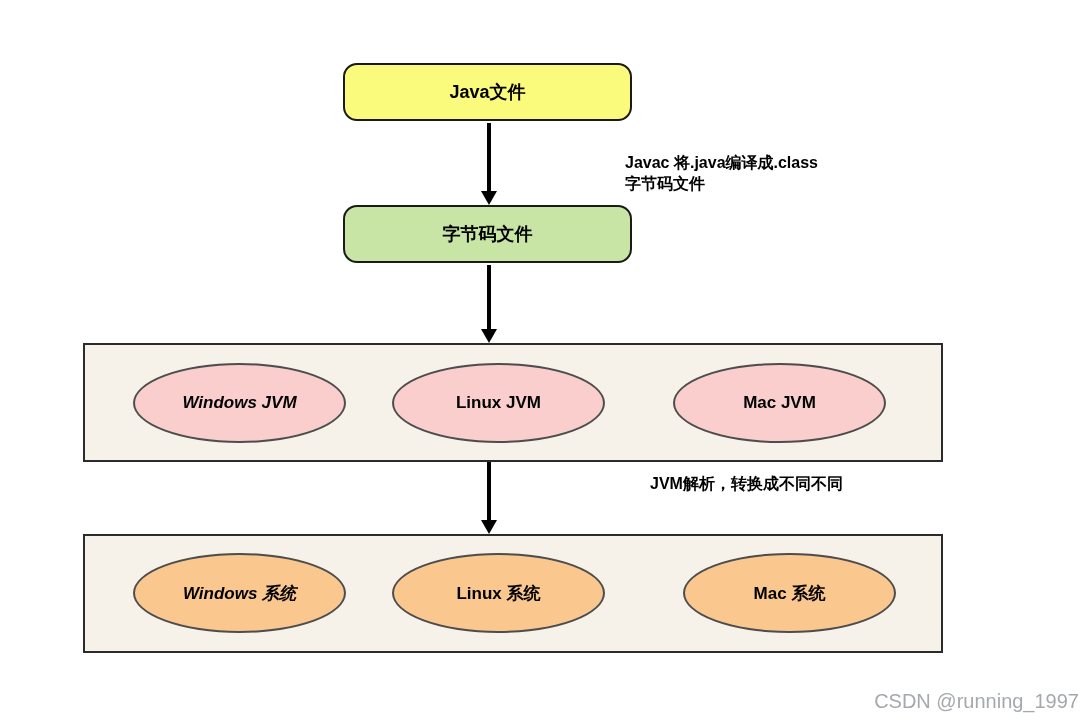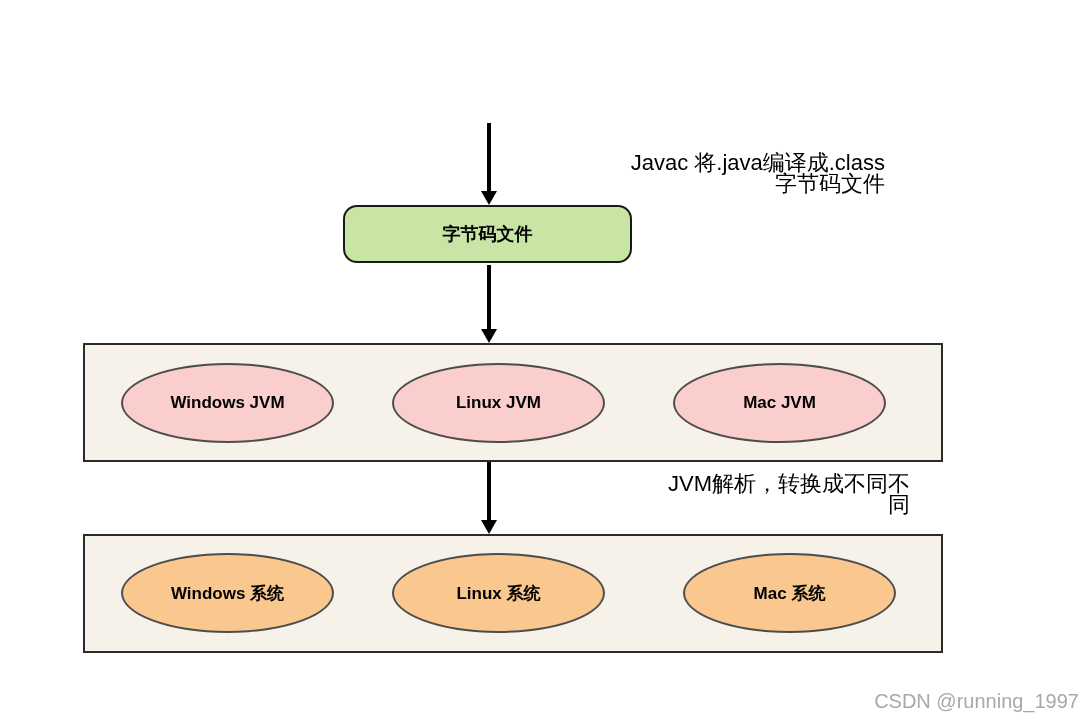--- a/index.html
+++ b/index.html
@@ -54,23 +54,23 @@
     border-top: 14px solid #000;
   }
   .arrow-1 { left: 480px; top: 123px; height: 82px; }
   .arrow-2 { left: 480px; top: 265px; height: 78px; }
   .arrow-3 { left: 480px; top: 462px; height: 72px; }
 
   
   .annotation {
     position: absolute;
     width: 260px;
-    text-align: right;
-    font-size: 22px;
-    font-weight: normal;
+    text-align: left;
+    font-size: 16px;
+    font-weight: bold;
     color: #000;
     line-height: 21px;
   }
   .annotation-javac { left: 625px; top: 152px; }
   .annotation-jvm   { left: 650px; top: 473px; }
 
   
   .group {
     position: absolute;
     left: 83px;
@@ -95,40 +95,41 @@
     justify-content: center;
     font-size: 17px;
     font-weight: bold;
     color: #000;
     box-sizing: border-box;
   }
   .ellipse-pink   { background: var(--ellipse-pink, #F9CECD); }
   .ellipse-orange { background: var(--ellipse-orange, #FAC78F); }
   .group-jvm .ellipse { top: 18px; }
   .group-os  .ellipse { top: 17px; }
-  .pos-a { left: 36px;  }
+  .pos-a { left: 48px; font-style: italic;  }
   .pos-b { left: 307px; }
   .pos-c { left: 588px; }
   .pos-c2 { left: 598px; }
 
   
   .watermark {
     position: absolute;
     right: 8px;
     top: 690px;
     font-size: 20px;
     font-weight: normal;
     color: var(--watermark-gray, #A5A9AD);
   }
 </style>
 </head>
 <body>
 
 <div class="canvas">
 
+  <div class="proc-box box-java">Java文件</div>
 
   <div class="arrow arrow-1">
     <div class="shaft"></div>
     <div class="head"></div>
   </div>
 
   <div class="annotation annotation-javac">
     <div>Javac 将.java编译成.class</div>
     <div>字节码文件</div>
   </div>

